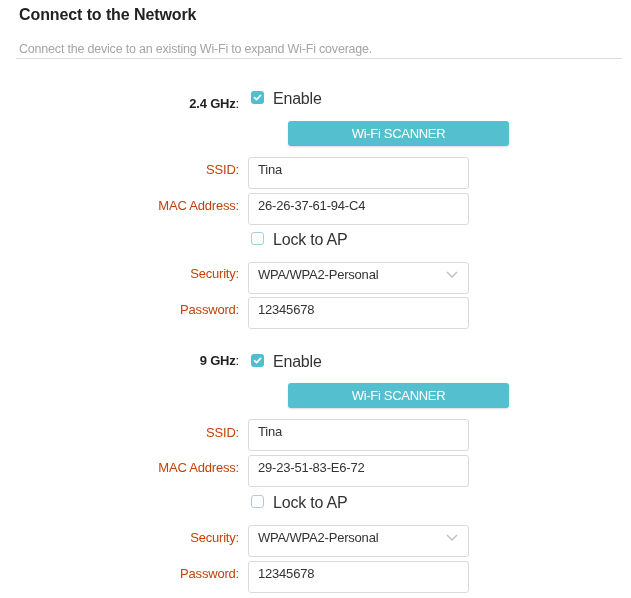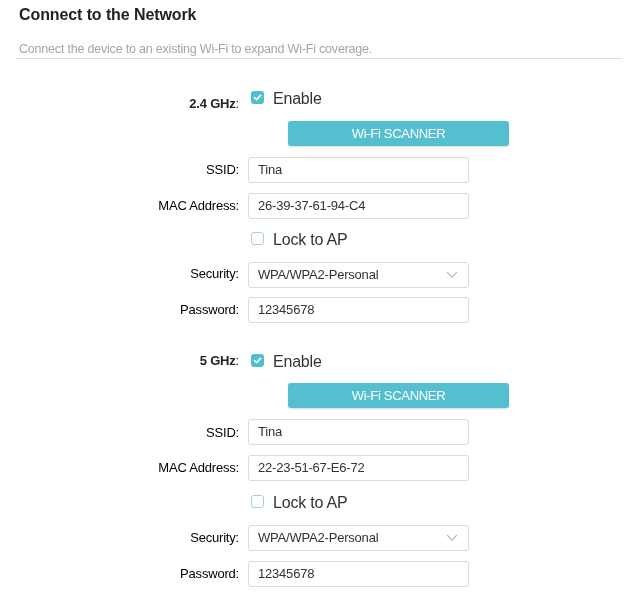--- a/index.html
+++ b/index.html
@@ -2,34 +2,34 @@
 <html><head>
 <meta charset="utf-8">
 <style>
   html, body { margin: 0; padding: 0; background: #ffffff; }
   body { width: 631px; height: 598px; position: relative; overflow: hidden;
          font-family: "Liberation Sans", sans-serif; color: #333; }
   .title { position: absolute; left: 19px; top: 6px; font-size: 16px; font-weight: bold; color: #222; letter-spacing: -0.1px; }
   .desc { position: absolute; left: 19px; top: 42px; font-size: 12.5px; color: #a5a5a5; letter-spacing: -0.2px; }
   .rule { position: absolute; left: 16px; top: 58px; width: 606px; height: 1px; background: #dcdcdc; }
 
-  .row-label { position: absolute; right: 392px; font-size: 13px; color: #000000; text-align: right; white-space: nowrap; letter-spacing: -0.2px; }
+  .row-label { position: absolute; right: 392px; font-size: 13px; color: #c2410c; text-align: right; white-space: nowrap; letter-spacing: -0.2px; }
   .row-label.bold { font-weight: bold; color: #222; }
   .row-label .colon { font-weight: normal; }
 
   .cb { position: absolute; left: 251px; width: 13px; height: 13px; border-radius: 3px; box-sizing: border-box; }
   .cb.on { background: #4dbfce; }
   .cb.on svg { position: absolute; left: 2px; top: 2px; }
   .cb.off { border: 1.5px solid #9fd3db; background: #fff; }
   .cb-label { position: absolute; left: 273px; font-size: 16px; color: #333; letter-spacing: -0.2px; }
 
   .scan-btn { position: absolute; left: 248px; width: 221px; height: 25px; background: #54c0cf; border-radius: 3px;
               color: #fff; font-size: 13px; text-align: center; line-height: 25px; box-shadow: 0 1px 2px rgba(0,0,0,0.15); letter-spacing: -0.3px; cursor: pointer; margin-left: 40px; }
 
-  .field { position: absolute; left: 248px; width: 221px; height: 26px; box-sizing: border-box; border: 1px solid #dadada;
+  .field { position: absolute; left: 248px; width: 221px; height: 32px; box-sizing: border-box; border: 1px solid #dadada;
            border-radius: 3px; background: #fff; font-size: 13px; color: #333; padding-left: 9px; line-height: 23px; letter-spacing: -0.2px; }
   .field .chev { position: absolute; right: 10px; top: 8px; }
 </style>
 </head>
 <body>
 
 <div class="title">Connect to the Network</div>
 <div class="desc">Connect the device to an existing Wi-Fi to expand Wi-Fi coverage.</div>
 <div class="rule"></div>
 
@@ -41,53 +41,53 @@
       </svg>
   </div>
   <div class="cb-label" style="top:90px;">Enable</div>
 
   <div class="scan-btn" style="top:121px;">Wi-Fi SCANNER</div>
 
   <div class="row-label" style="top:162px;">SSID:</div>
   <div class="field" style="top:157px;">Tina</div>
 
   <div class="row-label" style="top:198px;">MAC Address:</div>
-  <div class="field" style="top:193px;">26-39-37-61-94-C4</div>
+  <div class="field" style="top:193px;">26-26-37-61-94-C4</div>
 
   <div class="cb off" style="top:232px;"></div>
   <div class="cb-label" style="top:231px;">Lock to AP</div>
 
   <div class="row-label" style="top:266px;">Security:</div>
   <div class="field" style="top:262px;">
     <span>WPA/WPA2-Personal</span>
     <svg class="chev" width="12" height="7" viewBox="0 0 12 7">
         <path d="M1 1 L6 6 L11 1" fill="none" stroke="#bdbdbd" stroke-width="1.3"></path>
       </svg>
   </div>
 
   <div class="row-label" style="top:302px;">Password:</div>
   <div class="field" style="top:297px;">12345678</div>
 </div>
 
 <div>
-  <div class="row-label bold" style="top:353px;"><span>5 GHz</span><span class="colon">:</span></div>
+  <div class="row-label bold" style="top:353px;"><span>9 GHz</span><span class="colon">:</span></div>
   <div class="cb on" style="top:354px;">
     <svg width="9" height="9" viewBox="0 0 9 9">
         <path d="M1.5 4.6 L3.6 6.6 L7.6 2.4" fill="none" stroke="#fff" stroke-width="1.6" stroke-linecap="round" stroke-linejoin="round"></path>
       </svg>
   </div>
   <div class="cb-label" style="top:353px;">Enable</div>
 
   <div class="scan-btn" style="top:383px;">Wi-Fi SCANNER</div>
 
   <div class="row-label" style="top:425px;">SSID:</div>
   <div class="field" style="top:419px;">Tina</div>
 
   <div class="row-label" style="top:460px;">MAC Address:</div>
-  <div class="field" style="top:455px;">22-23-51-67-E6-72</div>
+  <div class="field" style="top:455px;">29-23-51-83-E6-72</div>
 
   <div class="cb off" style="top:495px;"></div>
   <div class="cb-label" style="top:494px;">Lock to AP</div>
 
   <div class="row-label" style="top:530px;">Security:</div>
   <div class="field" style="top:525px;">
     <span>WPA/WPA2-Personal</span>
     <svg class="chev" width="12" height="7" viewBox="0 0 12 7">
         <path d="M1 1 L6 6 L11 1" fill="none" stroke="#bdbdbd" stroke-width="1.3"></path>
       </svg>

